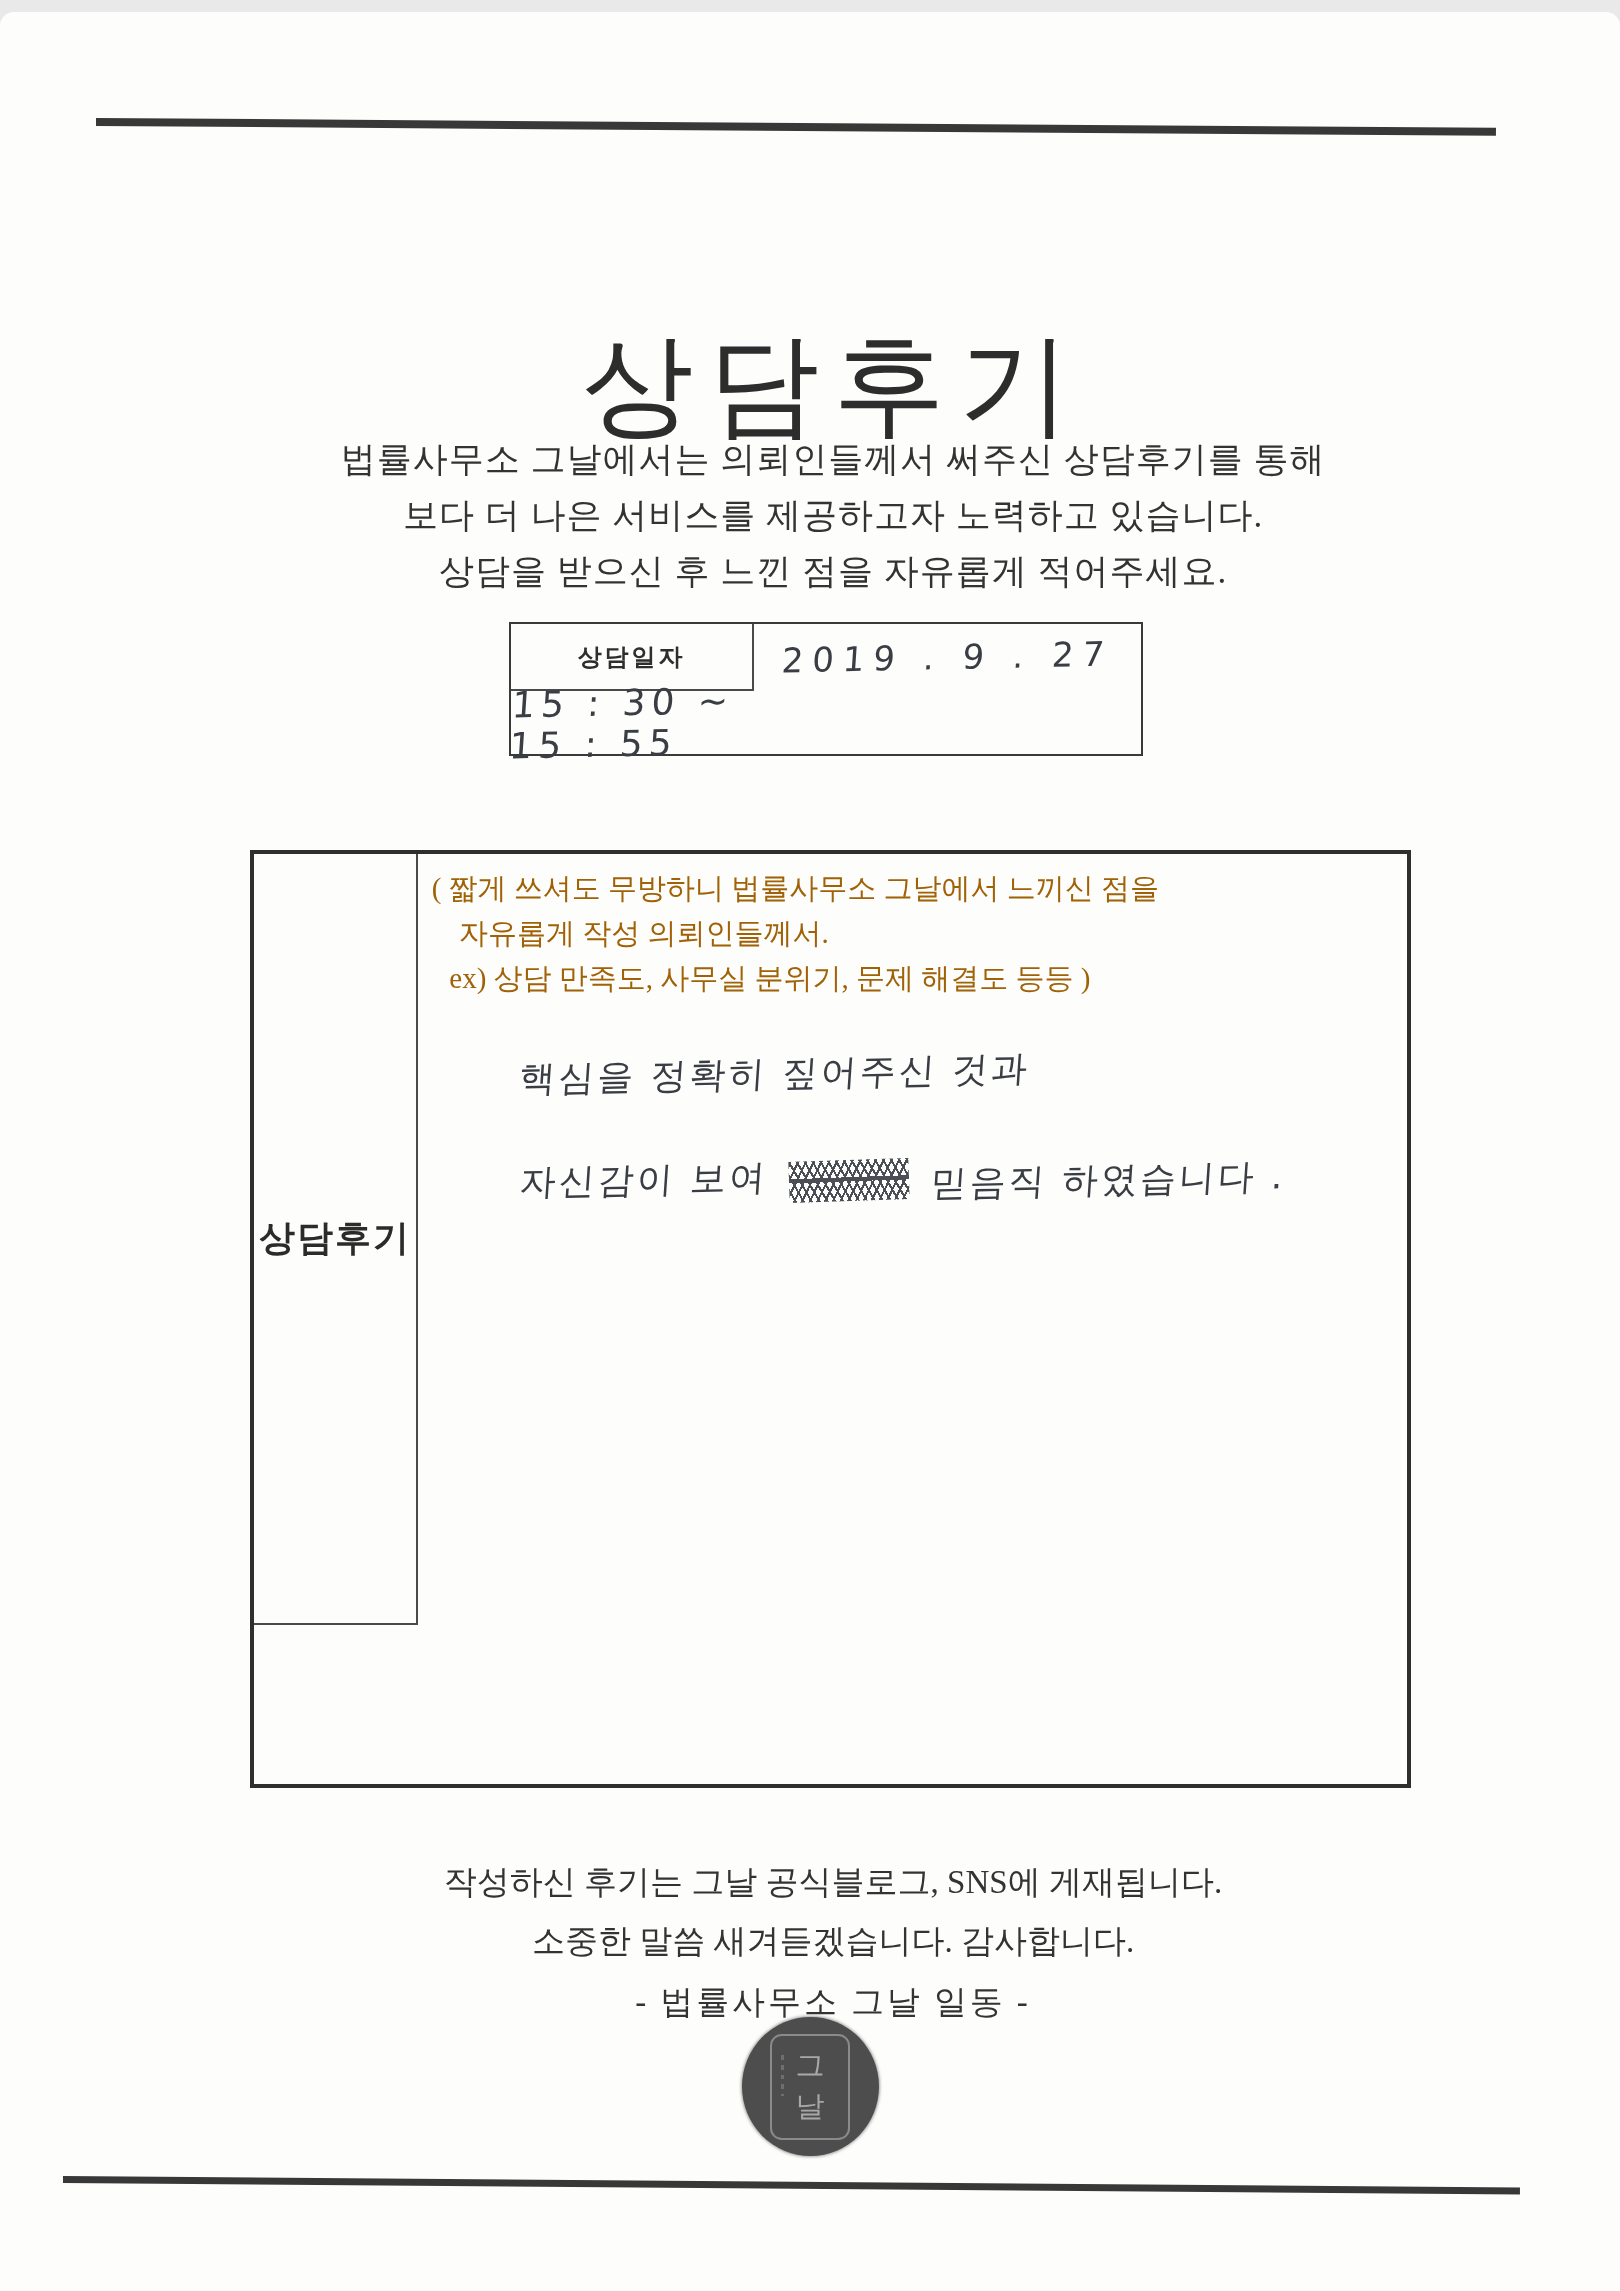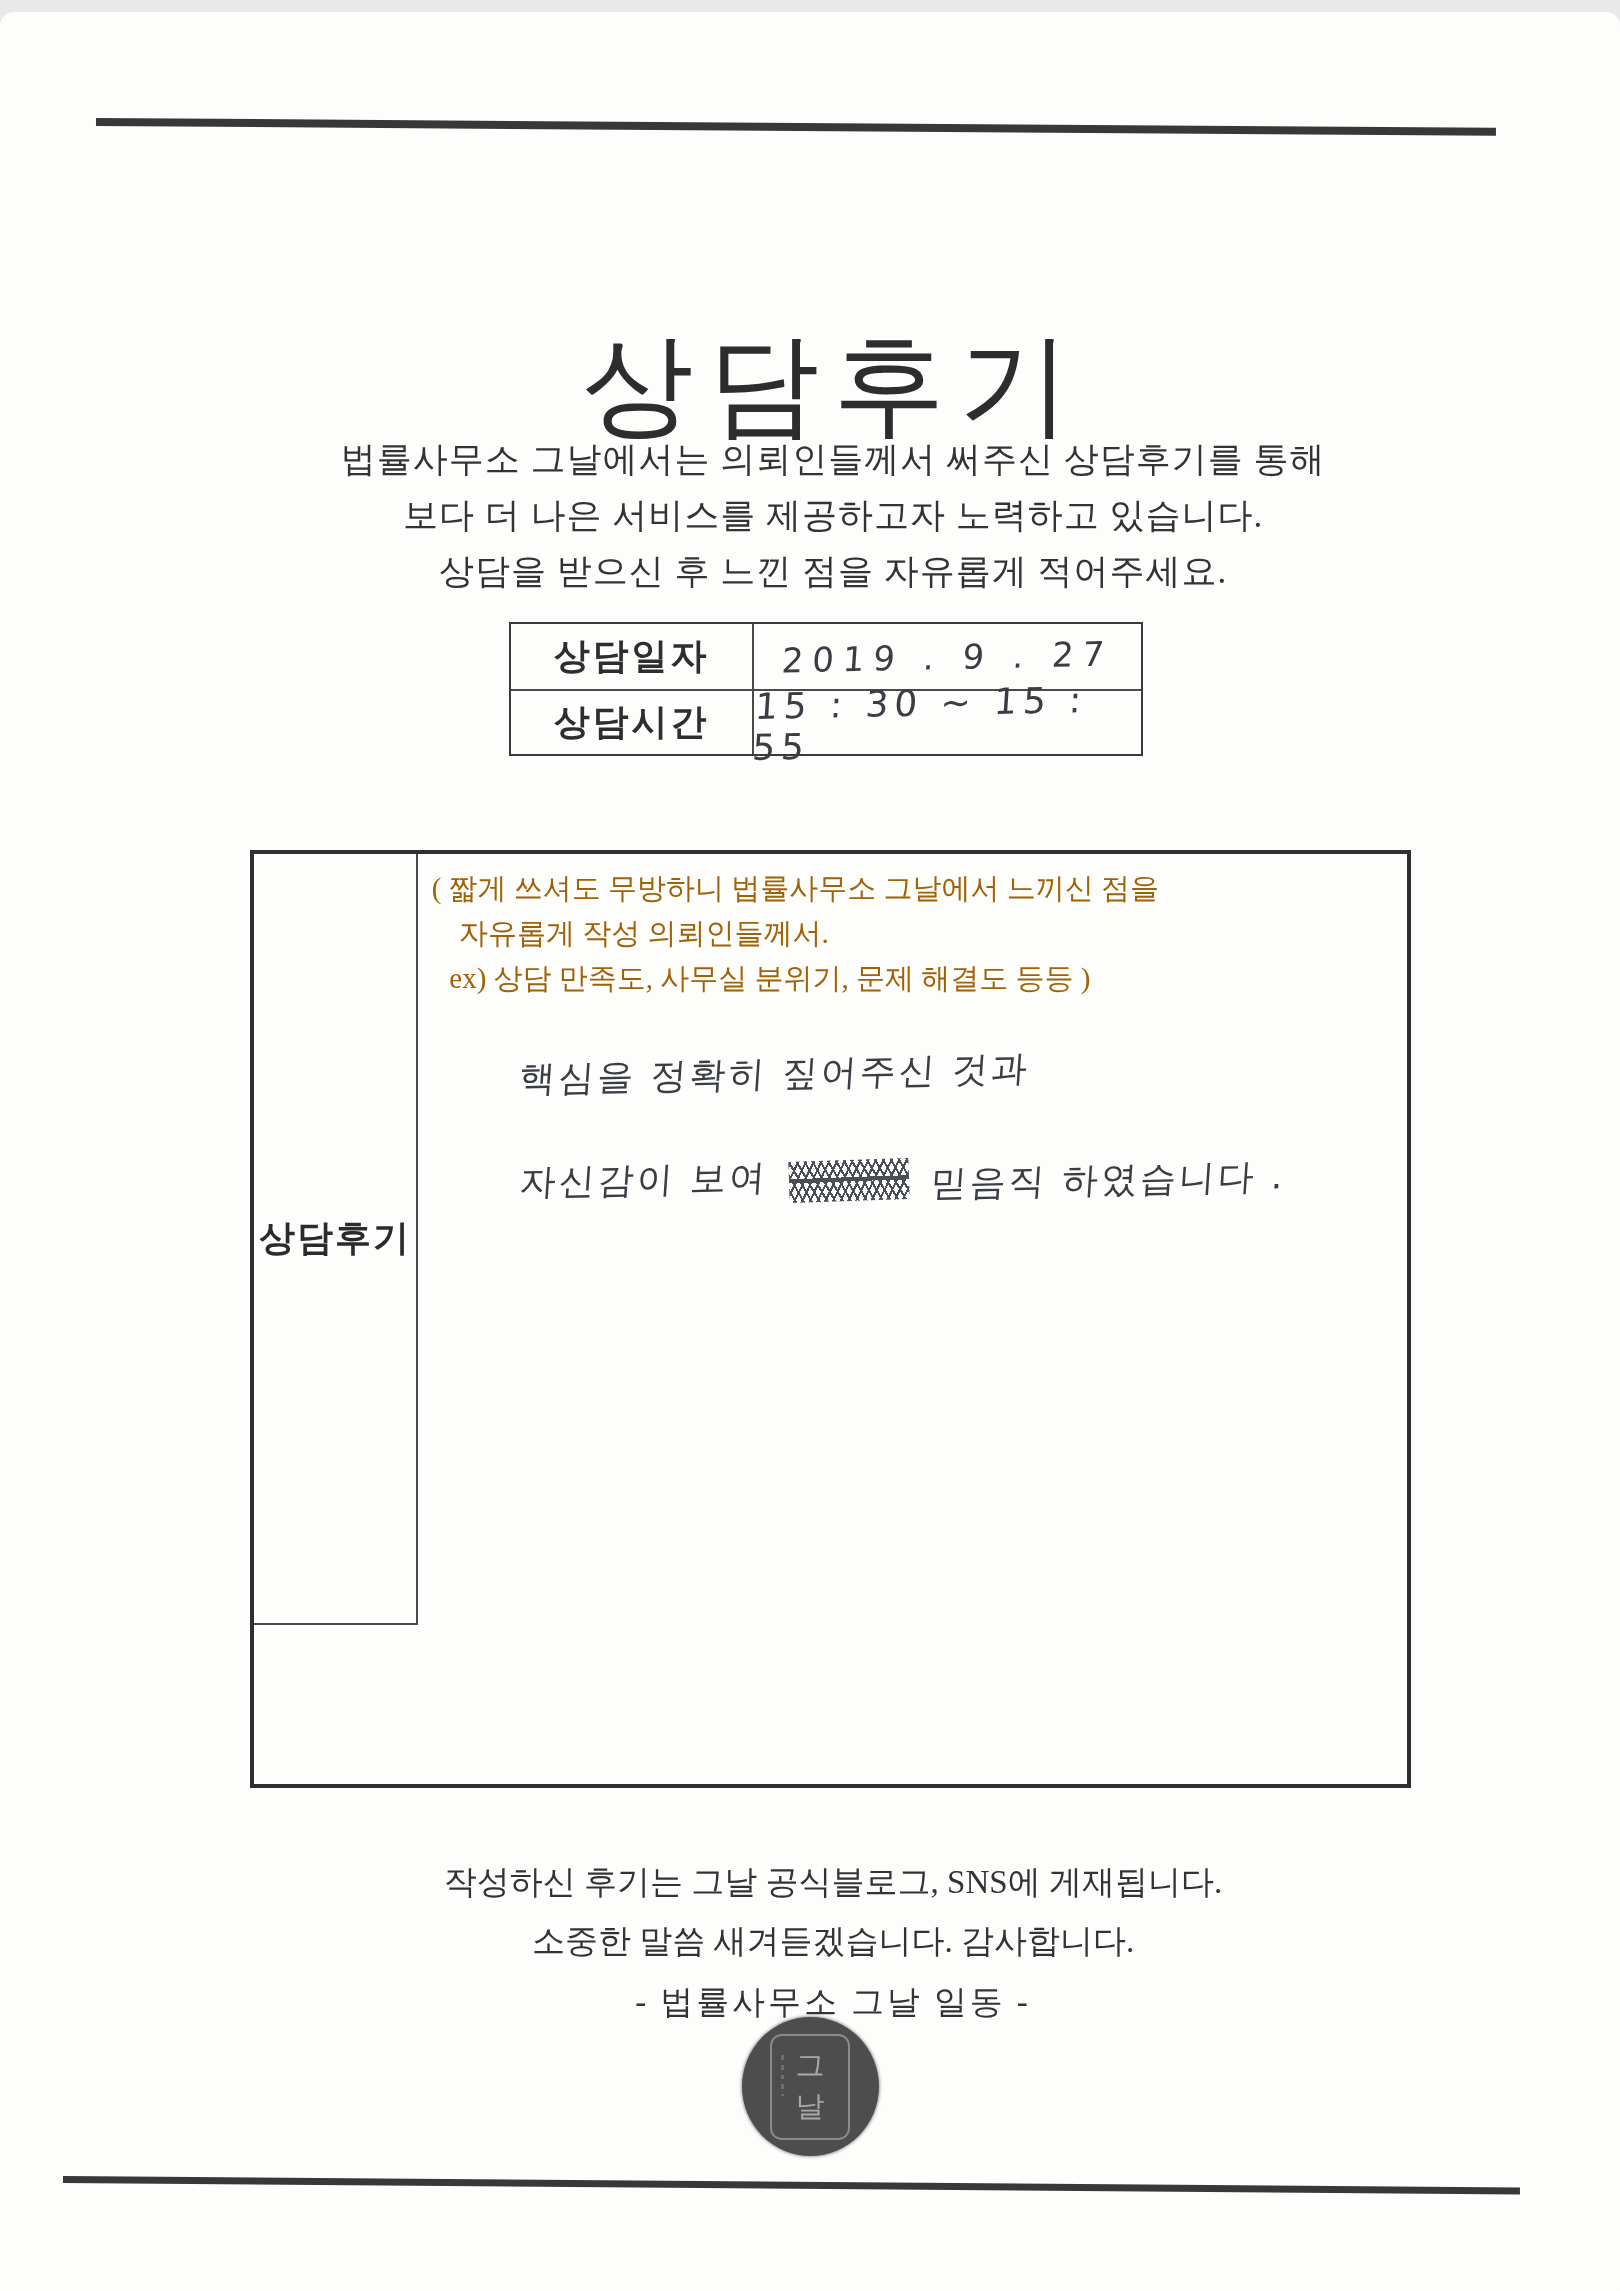--- a/index.html
+++ b/index.html
@@ -46,21 +46,21 @@
     grid-template-columns:243px 1fr;
     grid-template-rows:65px 65px;
   }
   .info-table .cell{
     display:flex;align-items:center;justify-content:center;
     border-top:2px solid #4a4a4a;
   }
   .info-table .cell.r0{border-top:none;}
   .info-table .cell.label{
     border-right:2px solid #4a4a4a;
-    font-weight:700;font-size:36px;letter-spacing:2.9px;color:#2e2e2e;
+    font-weight:700;font-size:24px;letter-spacing:2.9px;color:#2e2e2e;
   }
 
   
   .hand{
     font-family:"DejaVu Sans", sans-serif;
     color:#3a3e44;
     transform:skewX(-5deg) rotate(-1.2deg);
     letter-spacing:2.9px;
   }
   .hand.date{font-size:34px;letter-spacing:8.8px;}
@@ -149,21 +149,20 @@
     <p>법률사무소 그날에서는 의뢰인들께서 써주신 상담후기를 통해</p>
     <p>보다 더 나은 서비스를 제공하고자 노력하고 있습니다.</p>
     <p>상담을 받으신 후 느낀 점을 자유롭게 적어주세요.</p>
   </div>
 
   <div class="info-table">
     <div class="cell label r0">상담일자</div>
     <div class="cell r0">
       <span class="hand date">2019  .  9  .  27</span>
     </div>
-    <div class="cell label">상담시간</div>
     <div class="cell">
       <span class="hand time">15 : 30 ~ 15 : 55</span>
     </div>
   </div>
 
   <div class="review-table">
     <div class="hcell">상담후기</div>
     <div class="review-content">
       <div class="instructions">
         <div class="l1">( 짧게 쓰셔도 무방하니 법률사무소 그날에서 느끼신 점을</div>

